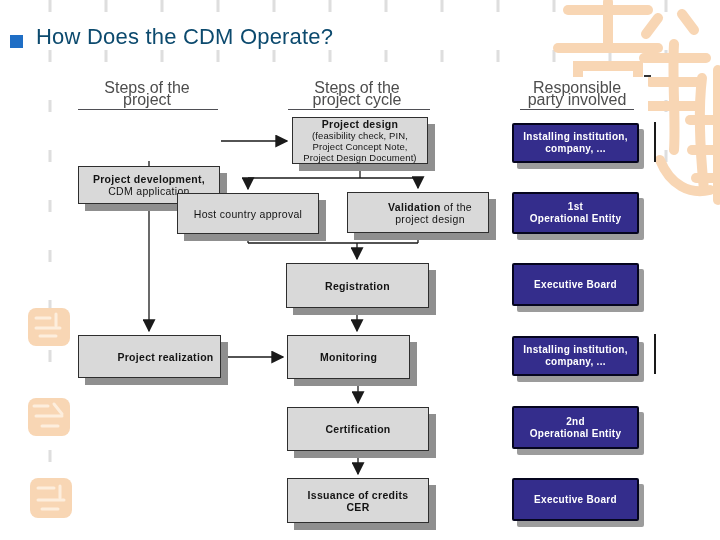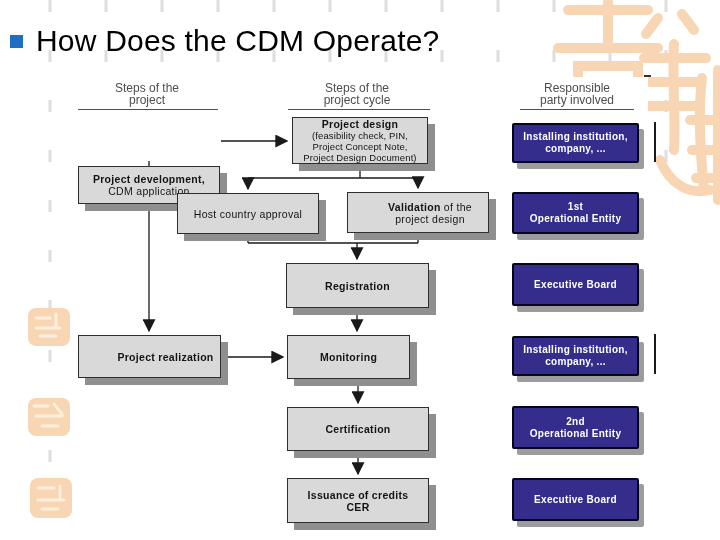--- a/index.html
+++ b/index.html
@@ -11,24 +11,24 @@
   .calligraphy { position:absolute; left:540px; top:0; z-index:1; }
   .panel { position:absolute; left:74px; top:77px; width:574px; height:463px; background:#fff; z-index:2; }
   .stamp { position:absolute; z-index:5; }
   .stamp-1 { left:26px; top:306px; }
   .stamp-2 { left:26px; top:396px; }
   .stamp-3 { left:28px; top:476px; }
 
   
   .title-row { position:absolute; left:10px; top:24px; display:flex; align-items:flex-start; z-index:6; }
   .bullet { width:13px; height:13px; background:#1f6ec5; margin-top:11px; flex:0 0 auto; }
-  .slide-title { margin:0 0 0 13px; font-size:30px; font-weight:400; color:#000000; letter-spacing:0.2px; white-space:nowrap; }
-
-  
-  .col-header { position:absolute; z-index:3; width:130px; text-align:center; font-size:12px; line-height:12px; color:#4d4d4d; }
+  .slide-title { margin:0 0 0 13px; font-size:22px; font-weight:400; color:#0c4a6e; letter-spacing:0.2px; white-space:nowrap; }
+
+  
+  .col-header { position:absolute; z-index:3; width:130px; text-align:center; font-size:16px; line-height:12px; color:#4d4d4d; }
   .ch-1 { left:82px;  top:82px; }
   .ch-2 { left:292px; top:82px; }
   .ch-3 { left:512px; top:82px; }
   .underline { position:absolute; height:1px; background:#4f4f55; z-index:3; }
   .ul-1 { left:78px;  top:109px; width:140px; }
   .ul-2 { left:288px; top:109px; width:142px; }
   .ul-3 { left:520px; top:109px; width:114px; }
 
   
   .arrows { position:absolute; left:0; top:0; z-index:3; pointer-events:none; }

